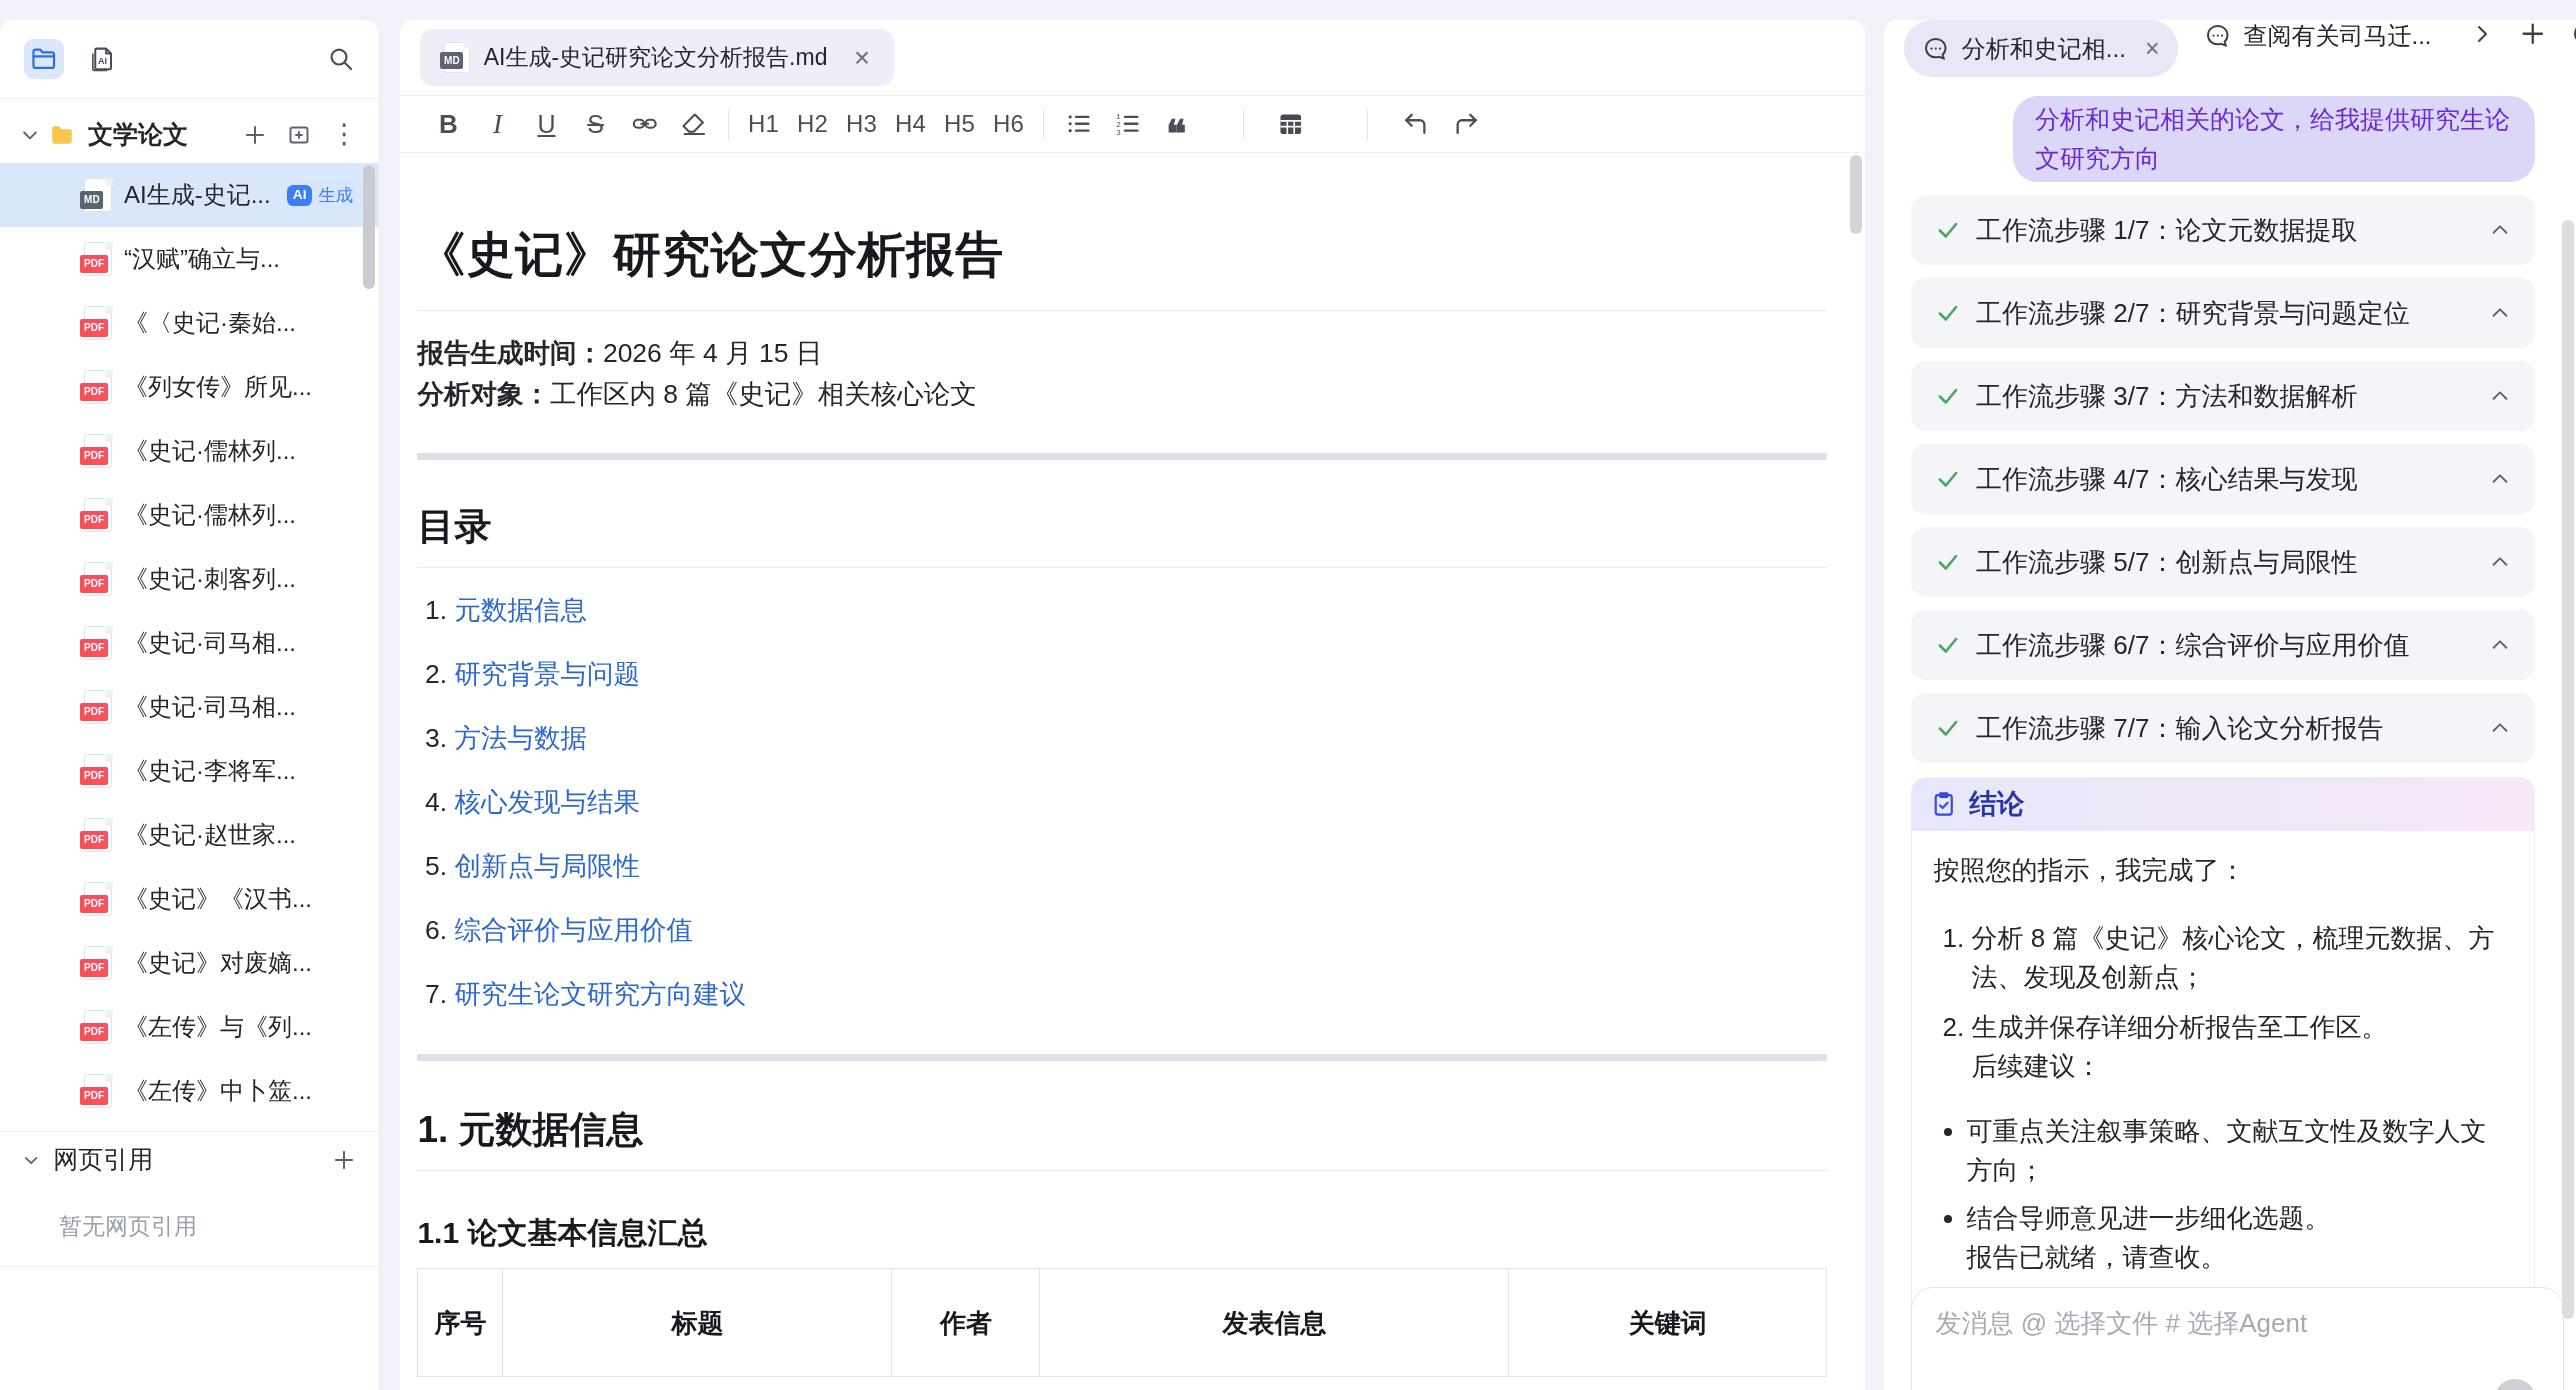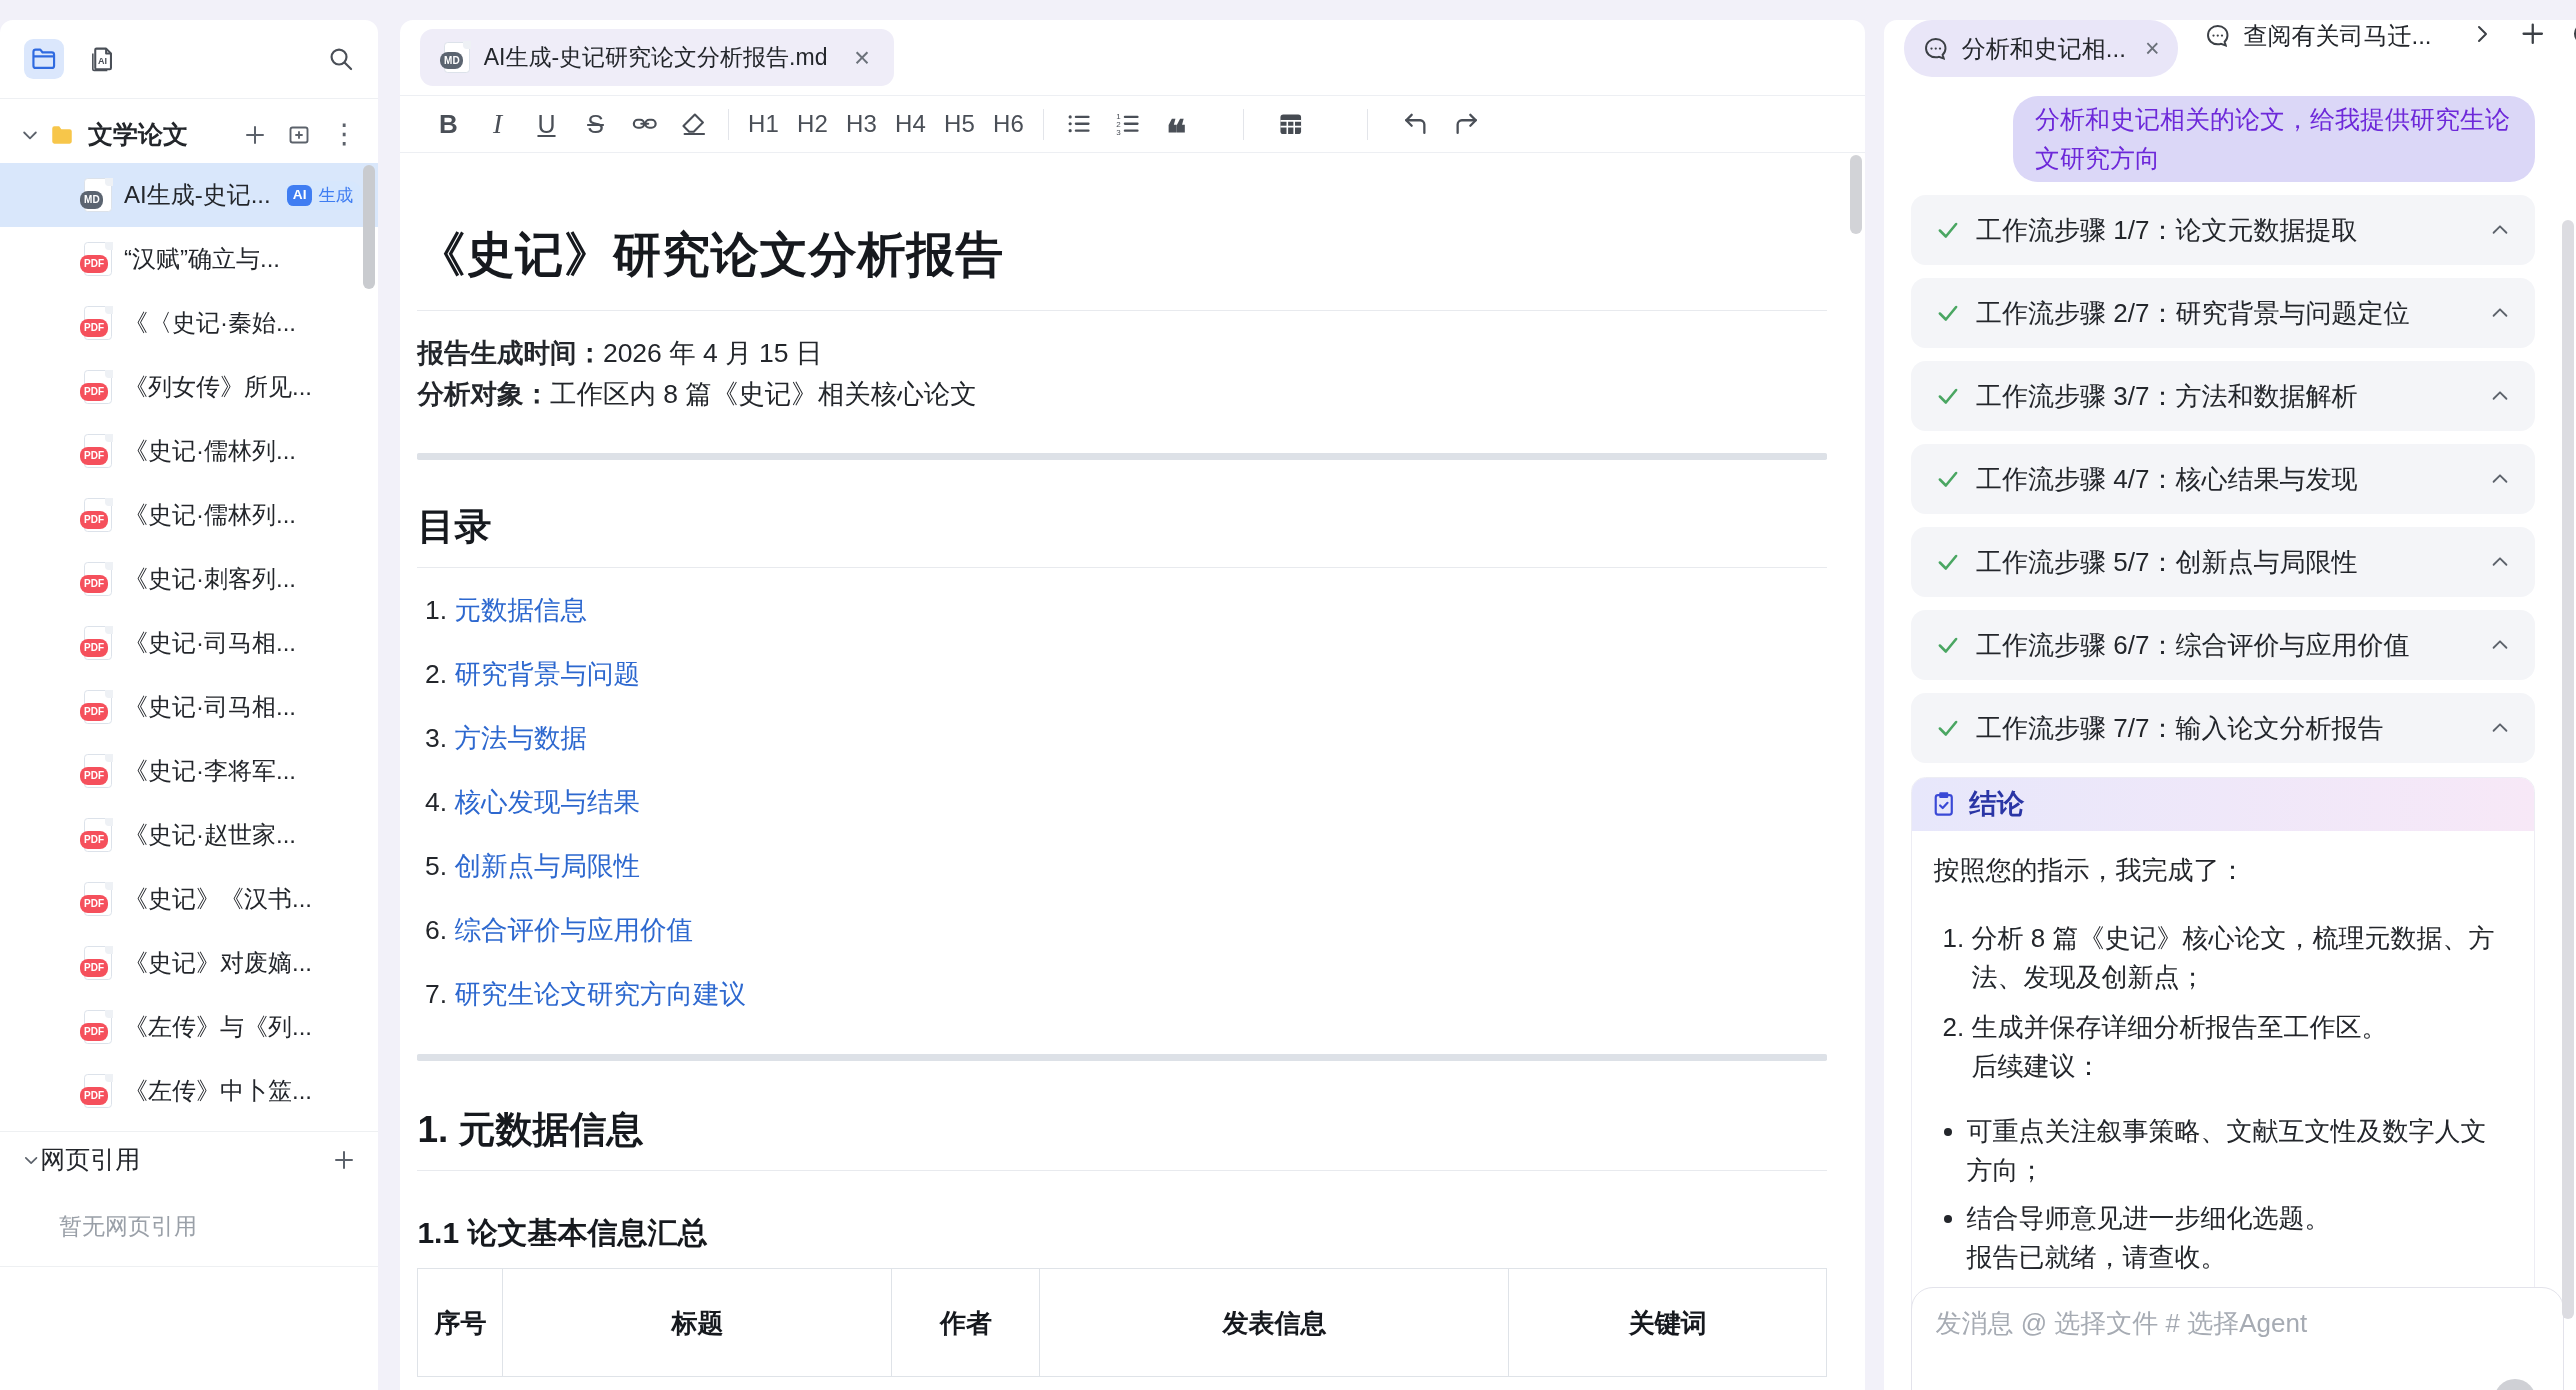--- a/index.html
+++ b/index.html
@@ -25,28 +25,28 @@
   .sb-aidoc { margin-left:24px; color:#4a4f57; }
   .sb-search { color:#4a4f57; }
   .sb-folder { height:57px; margin-top:7.3px; display:flex; align-items:center; padding:0 20px; gap:9.2px; }
   .sb-folder-label { font-size:25px; font-weight:600; color:#23262b; margin-left:3.7px; }
   .sb-folder-tools { display:flex; align-items:center; gap:20px; color:#5c626b; }
   .frow { height:64px; display:flex; align-items:center; padding-left:84px; padding-right:13px; }
   .frow.sel { background:#d9e7fb; }
   .flabel { font-size:24px; color:#23262b; margin-left:12px; white-space:nowrap; }
   .ficon { width:28px; height:34px; background:#fff; border:1.8px solid #dce2ea; border-radius:3.7px; position:relative; flex:none; }
   .ficon::before { content:""; position:absolute; right:-1.8px; top:-1.8px; width:8.2px; height:8.2px; background:#eef1f5; border-bottom-left-radius:3.7px; }
-  .fchip { position:absolute; left:-4.6px; bottom:2.7px; color:#fff; font-weight:700; font-size:10px; line-height:1; padding:3.7px 3.7px; border-radius:8px; letter-spacing:0; }
+  .fchip { position:absolute; left:-4.6px; bottom:2.7px; color:#fff; font-weight:700; font-size:10px; line-height:1; padding:3.7px 3.7px; border-radius:2px; letter-spacing:0; }
   .fchip.pdf { background:#f5505c; }
   .fchip.md  { background:#5b6470; }
   .badge { margin-left:13px; display:flex; align-items:center; background:#d6e7fd; border-radius:13px; padding:2.7px 9.2px 2.7px 3.7px; gap:6.4px; flex:none; }
   .badge-chip { background:#3f7df2; color:#fff; font-size:13.7px; font-weight:700; border-radius:6.4px; padding:3.7px 5.5px; line-height:1; }
   .badge-txt { color:#3f7df2; font-size:17.4px; }
   .sb-div { height:0.9px; background:#eef0f2; margin-top:7.3px; }
-  .sb-sec { height:57px; display:flex; align-items:center; padding:0 22px; font-size:25px; color:#23262b; }
+  .sb-sec { height:57px; display:flex; align-items:center; padding:0 22px; gap:13px; font-size:25px; color:#23262b; }
   .sb-empty { margin:23px 0 24px 59px; font-size:23px; color:#9aa0a8; }
   .sb-thumb { position:absolute; right:2.7px; top:145px; width:12px; height:124px; border-radius:6.4px; background:#c9cbcf; }
   .ic-gray { color:#5c626b; }
 
   
   .ed-tabs { height:76px; border-bottom:0.9px solid #edeff3; display:flex; align-items:center; padding-left:20px; }
   .ed-tab { height:57px; background:#efedf8; border-radius:13px; display:flex; align-items:center; padding:0 24px; gap:13.7px; }
   .ed-tab-title { font-size:23px; color:#23262b; }
   .tab-close { color:#6b717a; font-size:27.5px; line-height:1; margin-left:13px; }
   .ed-toolbar { height:57px; border-bottom:0.9px solid #edeff3; display:flex; align-items:center; padding-left:24px; color:#4a4f57; }

